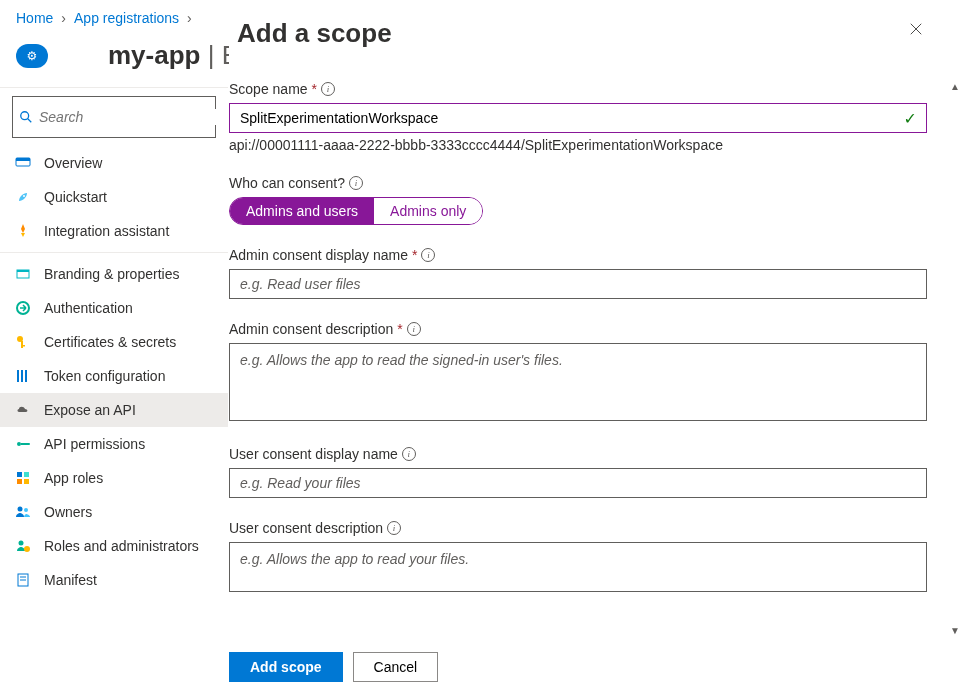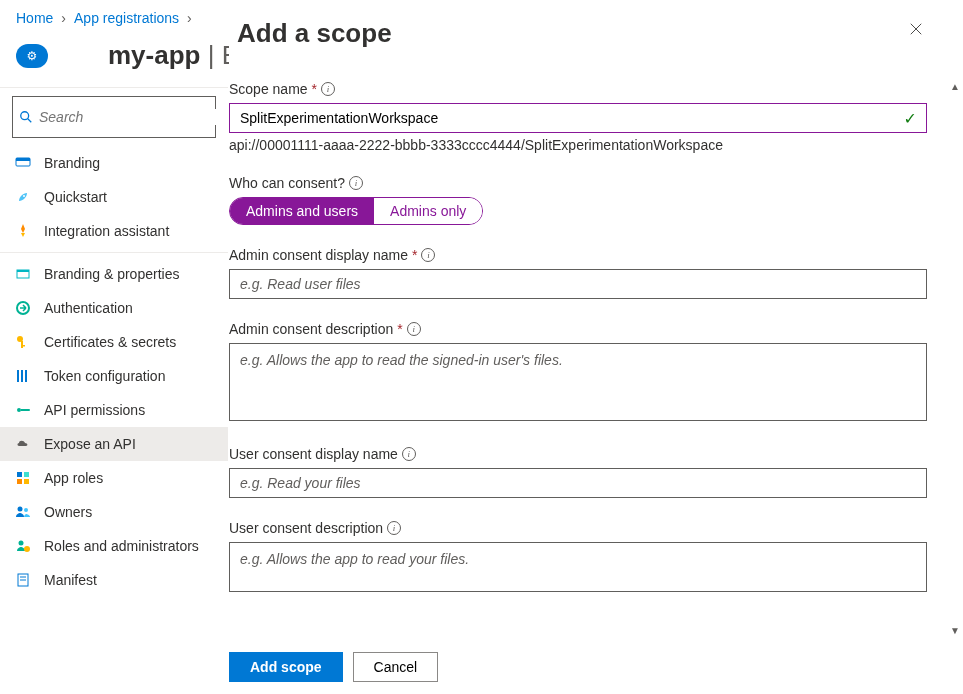--- a/index.html
+++ b/index.html
@@ -112,21 +112,21 @@
       <input type="text" placeholder="Search" style="">
     </div>
 
     <div class="nav-item">
       <span class="nav-icon ic-overview">
         <svg viewBox="0 0 16 16" width="16" height="16" fill="#0078d4">
             <rect x="1" y="3" width="14" height="8" rx="1" fill="none" stroke="#0078d4"></rect>
             <rect x="1" y="3" width="14" height="3" fill="#0078d4"></rect>
           </svg>
       </span>
-      <span>Branding</span>
+      <span>Overview</span>
     </div>
     <div class="nav-item">
       <span class="nav-icon ic-quick">
         <svg viewBox="0 0 16 16" width="16" height="16">
             <path d="M4 12 C4 8 8 4 12 4 C12 8 8 12 4 12 Z" fill="#4fc3f7"></path>
             <circle cx="9" cy="7" r="1" fill="#fff"></circle>
           </svg>
       </span>
       <span>Quickstart</span>
     </div>
@@ -173,37 +173,37 @@
     <div class="nav-item">
       <span class="nav-icon ic-token">
         <svg viewBox="0 0 16 16" width="16" height="16">
             <rect x="2" y="2" width="2" height="12" fill="#0078d4"></rect>
             <rect x="6" y="2" width="2" height="12" fill="#0078d4"></rect>
             <rect x="10" y="2" width="2" height="12" fill="#0078d4"></rect>
           </svg>
       </span>
       <span>Token configuration</span>
     </div>
+    <div class="nav-item selected">
+      <span class="nav-icon ic-expose">
+        <svg viewBox="0 0 16 16" width="16" height="16">
+            <path d="M4 10 C2 10 2 7 4 7 C4 4 9 4 10 7 C13 7 13 10 11 10 Z" fill="#605e5c"></path>
+          </svg>
+      </span>
+      <span>Expose an API</span>
+    </div>
     <div class="nav-item">
       <span class="nav-icon ic-perm">
         <svg viewBox="0 0 16 16" width="16" height="16">
             <circle cx="4" cy="8" r="2" fill="#00b294"></circle>
             <line x1="6" y1="8" x2="14" y2="8" stroke="#00b294" stroke-width="2"></line>
             <circle cx="14" cy="8" r="1" fill="#00b294"></circle>
           </svg>
       </span>
       <span>API permissions</span>
-    </div>
-    <div class="nav-item selected">
-      <span class="nav-icon ic-expose">
-        <svg viewBox="0 0 16 16" width="16" height="16">
-            <path d="M4 10 C2 10 2 7 4 7 C4 4 9 4 10 7 C13 7 13 10 11 10 Z" fill="#605e5c"></path>
-          </svg>
-      </span>
-      <span>Expose an API</span>
     </div>
     <div class="nav-item">
       <span class="nav-icon ic-roles">
         <svg viewBox="0 0 16 16" width="16" height="16">
             <rect x="2" y="2" width="5" height="5" fill="#0078d4"></rect>
             <rect x="9" y="2" width="5" height="5" fill="#40e0d0"></rect>
             <rect x="2" y="9" width="5" height="5" fill="#ff8c00"></rect>
             <rect x="9" y="9" width="5" height="5" fill="#ffb900"></rect>
           </svg>
       </span>

